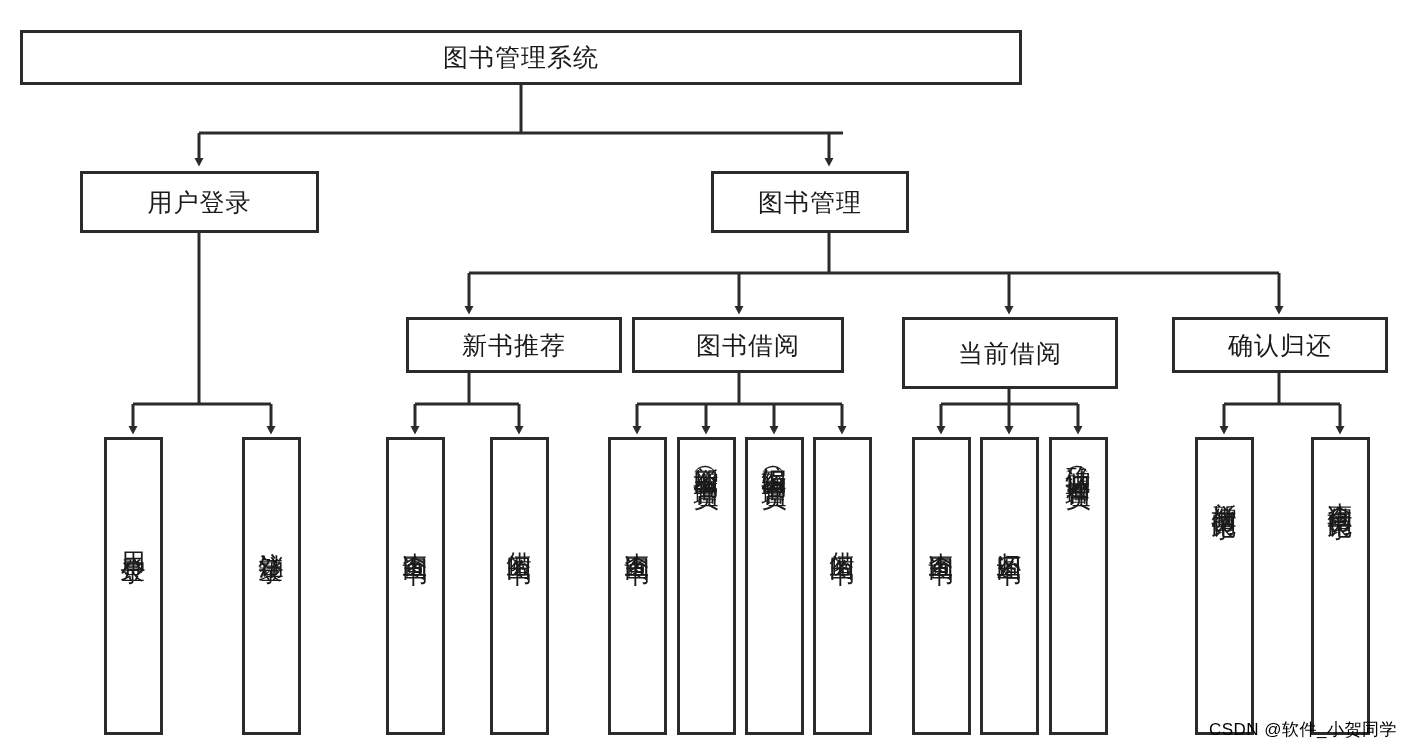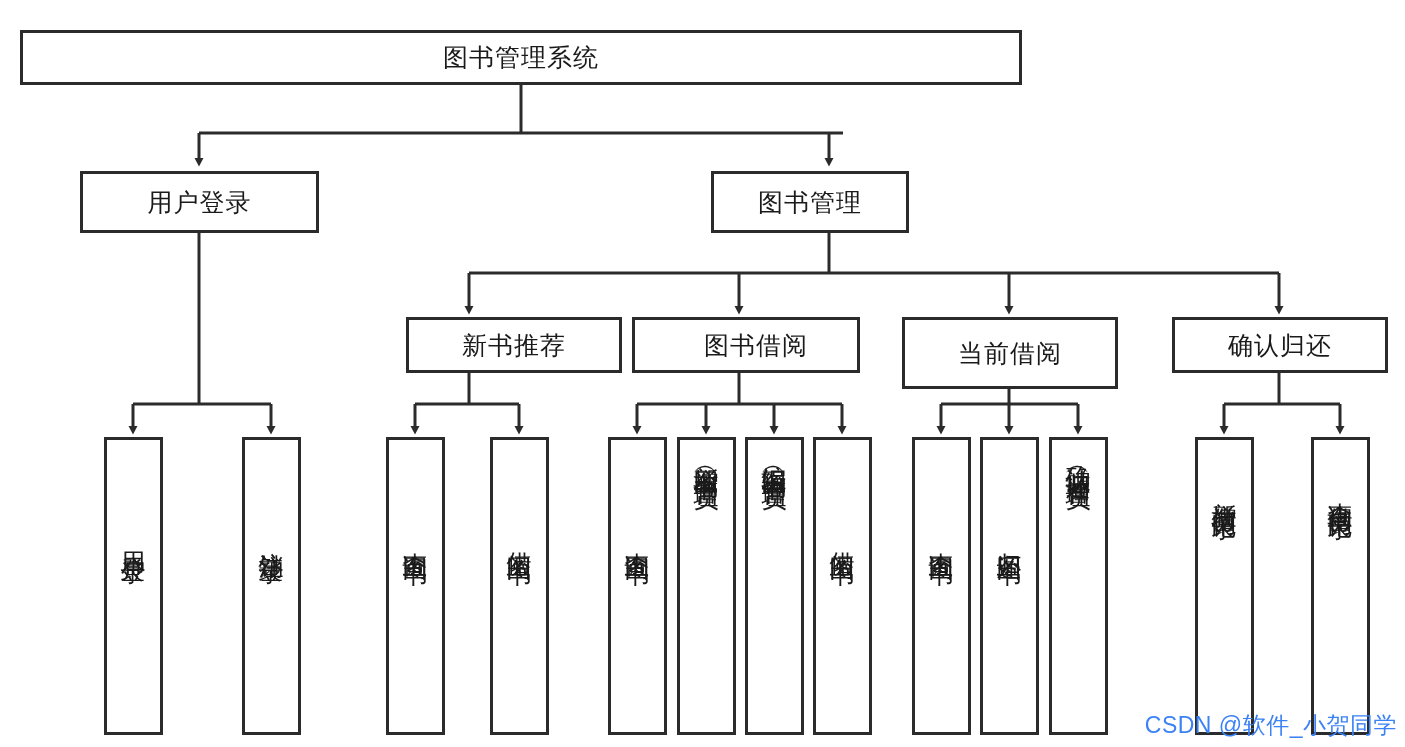--- a/index.html
+++ b/index.html
@@ -54,22 +54,22 @@
     white-space: nowrap;
     display: block;
   }
   .vert.mid .vtext {
     margin-top: 0;
   }
   .watermark {
     position: absolute;
     right: 8px;
     bottom: 6px;
-    font-size: 23px;
-    color: #3b82f6;
+    font-size: 17px;
+    color: #000000;
     letter-spacing: 0.5px;
     z-index: 3;
     white-space: nowrap;
   }
 </style>
 </head>
 <body>
 
 <div id="canvas">
 
@@ -130,21 +130,21 @@
   <div class="node horiz" style="left:80px; top:171px; width:239px; height:62px;">
     <span>用户登录</span>
   </div>
   <div class="node horiz" style="left:711px; top:171px; width:198px; height:62px;">
     <span>图书管理</span>
   </div>
 
   <div class="node horiz" style="left:362px; top:317px; width:216px; height:56px;margin-left:44px;">
     <span>新书推荐</span>
   </div>
-  <div class="node horiz" style="left:632px; top:317px; width:228px; height:56px;padding-left:20px;">
+  <div class="node horiz" style="left:632px; top:317px; width:212px; height:56px;padding-left:20px;">
     <span>图书借阅</span>
   </div>
   <div class="node horiz" style="left:902px; top:317px; width:216px; height:72px;">
     <span>当前借阅</span>
   </div>
   <div class="node horiz" style="left:1172px; top:317px; width:216px; height:56px;">
     <span>确认归还</span>
   </div>
 
   <div class="node vert mid" style="left:104px; top:437px; width:59px; height:298px; padding-top:92px;">

